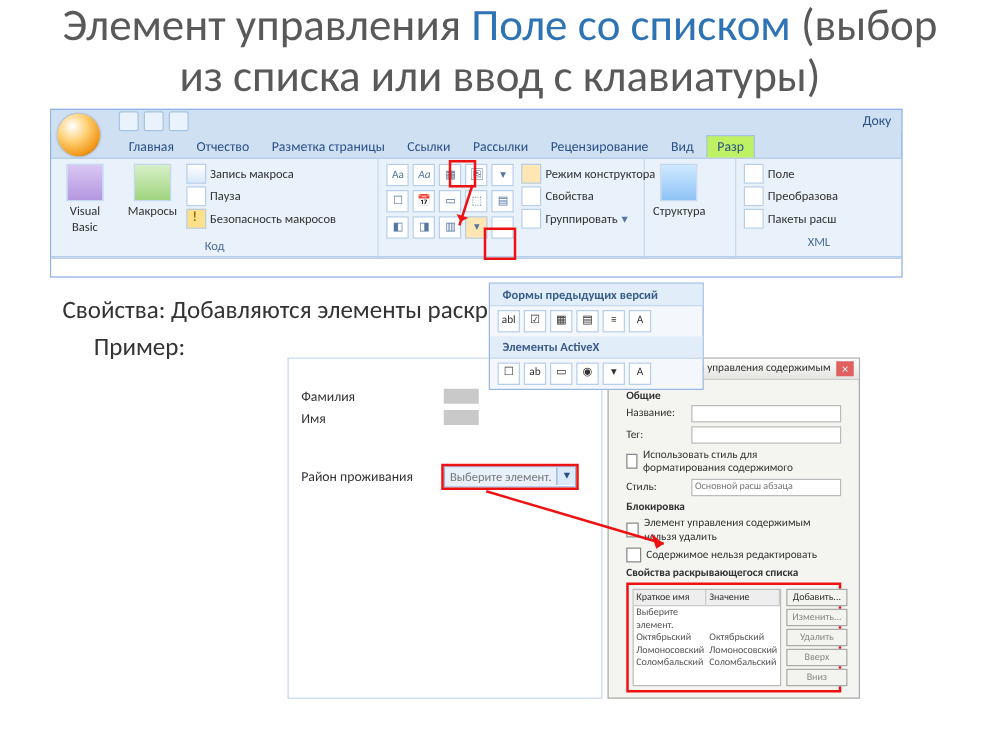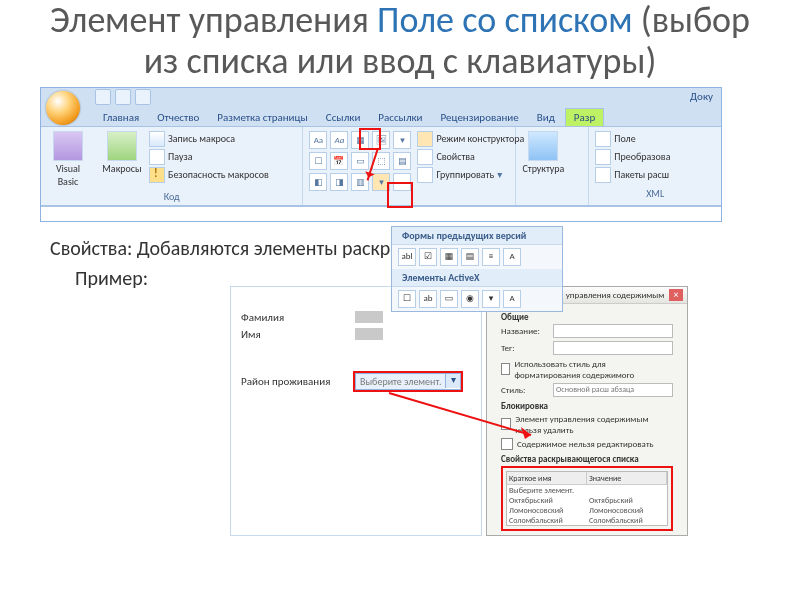--- a/index.html
+++ b/index.html
@@ -290,16 +290,23 @@
             </div>
           <div class="lr">
               <div>Ломоносовский</div>
               <div>Ломоносовский</div>
             </div>
           <div class="lr">
               <div>Соломбальский</div>
               <div>Соломбальский</div>
             </div>
         </div>
+        <div class="btns">
+          <div class="pbtn active">Добавить...</div>
+          <div class="pbtn">Изменить...</div>
+          <div class="pbtn">Удалить</div>
+          <div class="pbtn">Вверх</div>
+          <div class="pbtn">Вниз</div>
+        </div>
       </div>
     </div>
   </div>
 </div>
 
 </body></html>

